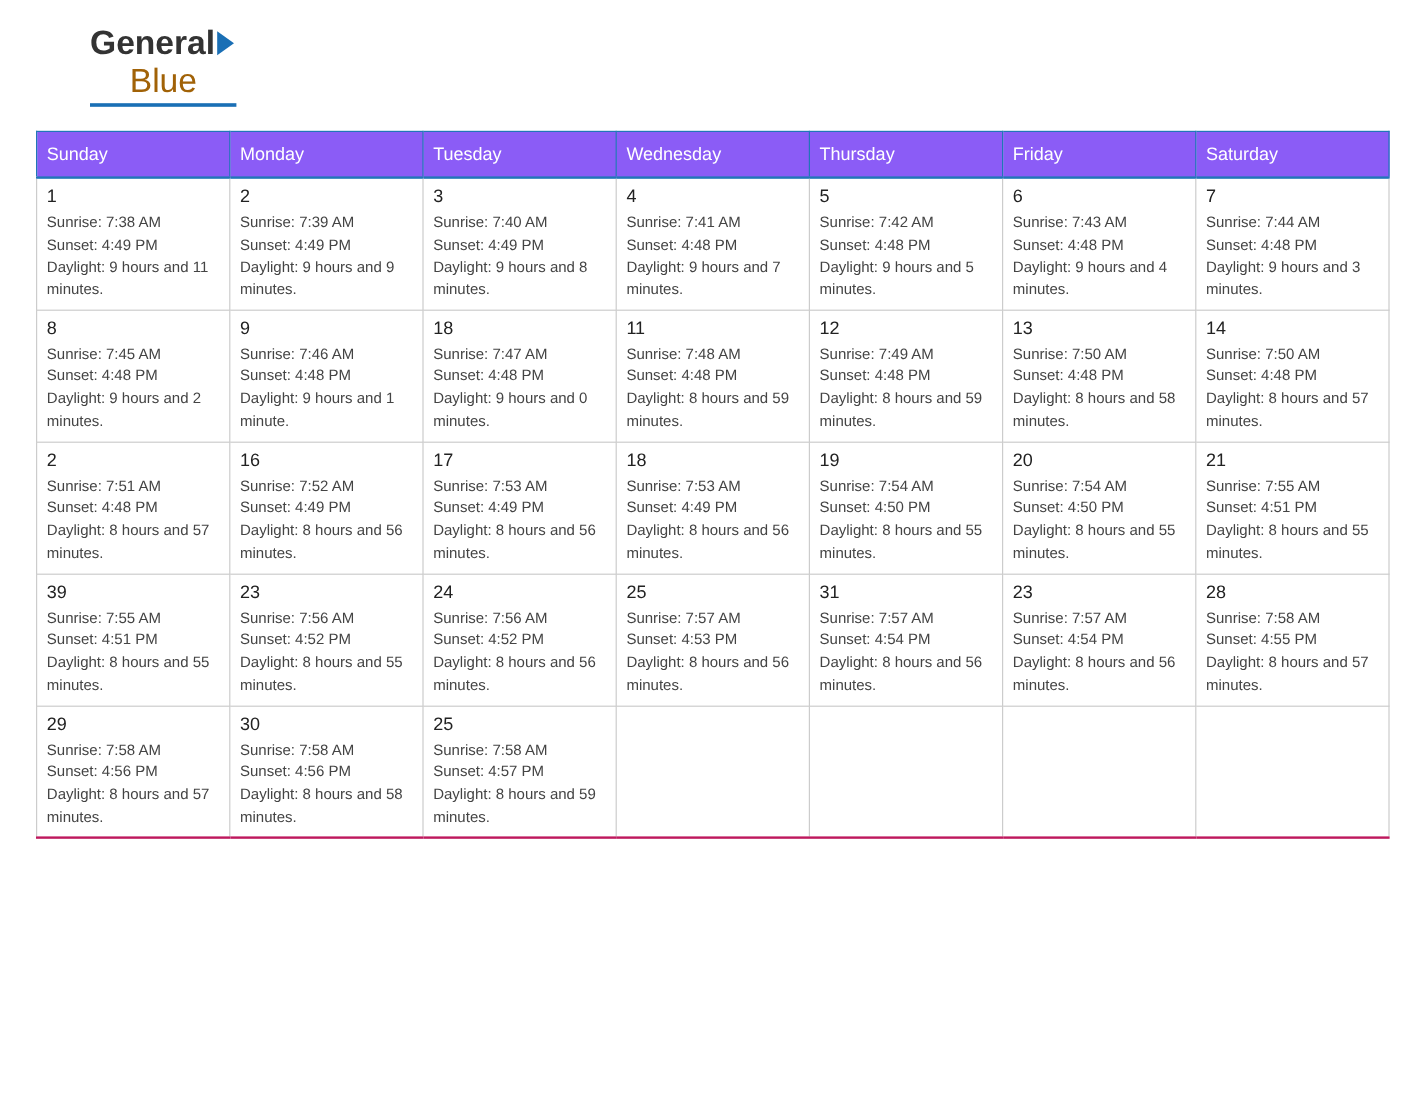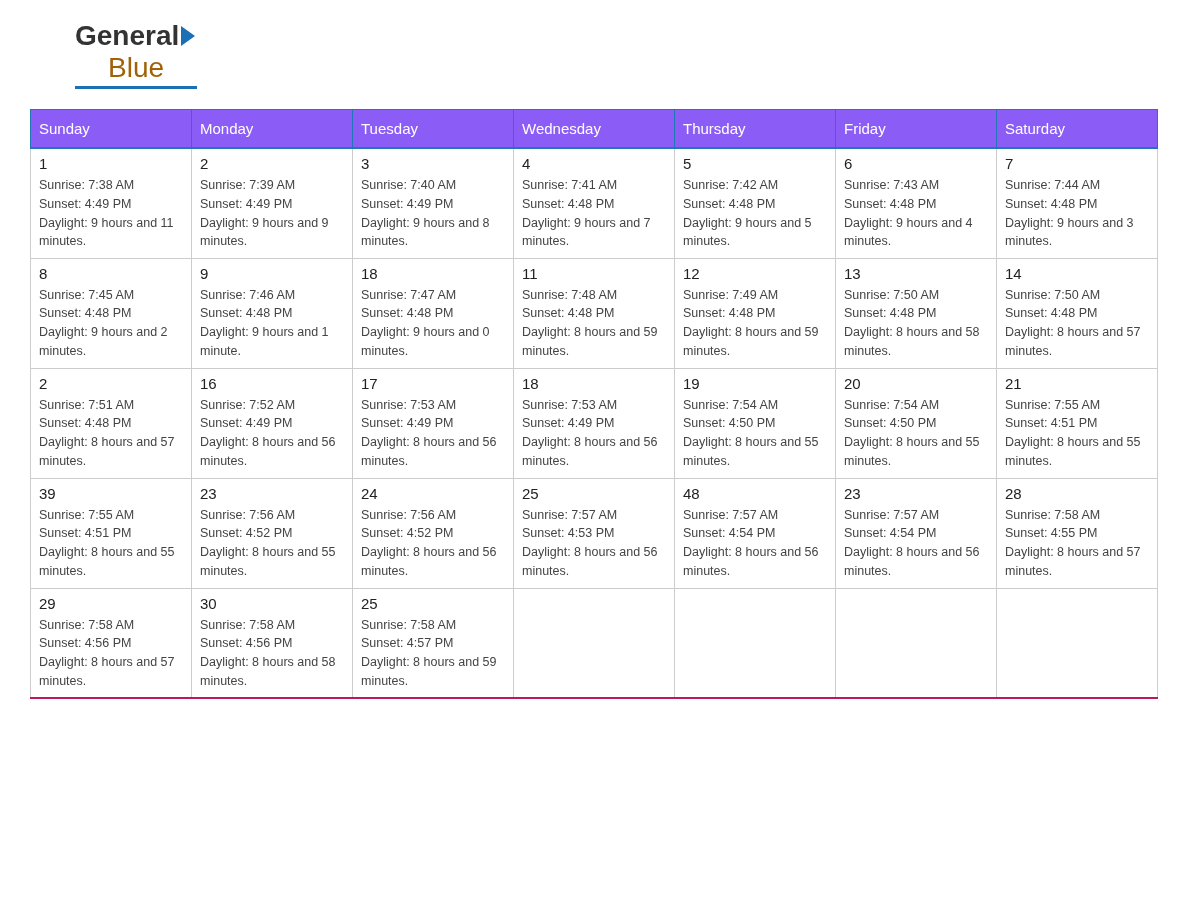--- a/index.html
+++ b/index.html
@@ -302,21 +302,21 @@
           Sunrise: 7:56 AM<br>Sunset: 4:52 PM<br>Daylight: 8 hours and 56 minutes.
         </div>
       </td>
         <td>
         <span class="day-number">25</span>
         <div class="day-info">
           Sunrise: 7:57 AM<br>Sunset: 4:53 PM<br>Daylight: 8 hours and 56 minutes.
         </div>
       </td>
         <td>
-        <span class="day-number">48</span>
+        <span class="day-number">31</span>
         <div class="day-info">
           Sunrise: 7:57 AM<br>Sunset: 4:54 PM<br>Daylight: 8 hours and 56 minutes.
         </div>
       </td>
         <td>
         <span class="day-number">23</span>
         <div class="day-info">
           Sunrise: 7:57 AM<br>Sunset: 4:54 PM<br>Daylight: 8 hours and 56 minutes.
         </div>
       </td>

